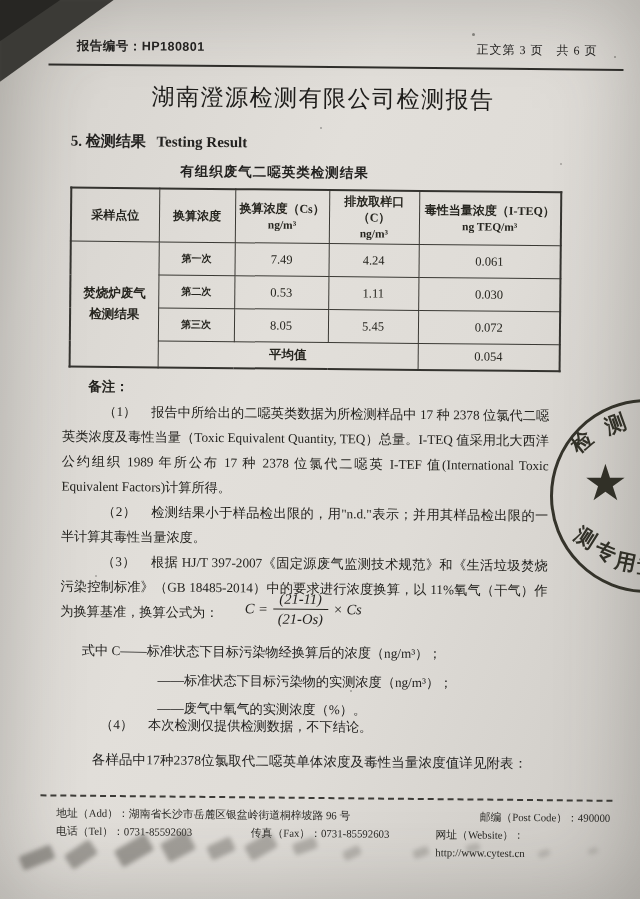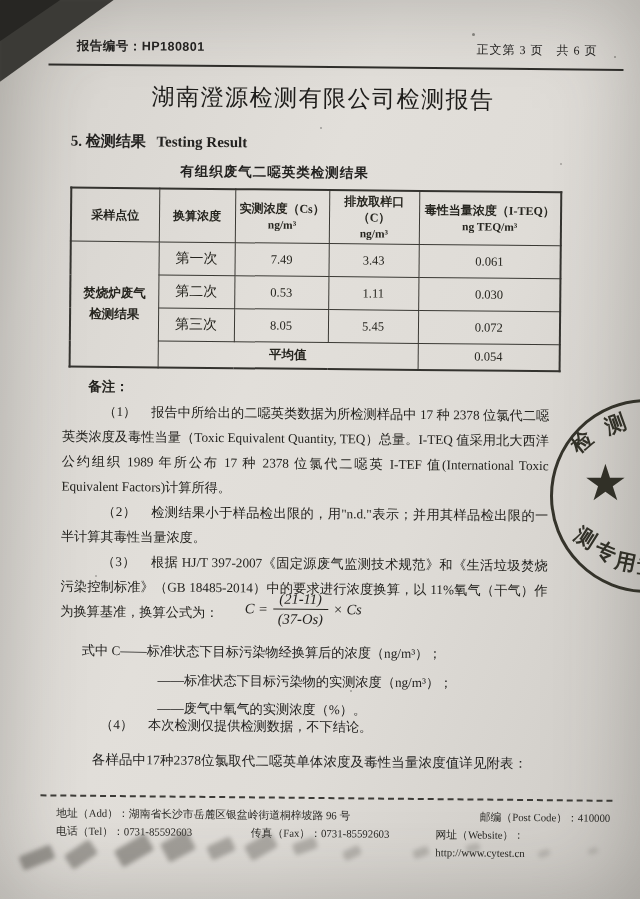--- a/index.html
+++ b/index.html
@@ -58,21 +58,21 @@
     border:2.2px solid #34332f;
   }
   table.results th,table.results td{
     border:1.4px solid #3a3934;text-align:center;vertical-align:middle;
     padding:2px 3px;
   }
   table.results th{font-weight:bold;line-height:16px;height:40px;font-size:12px;}
   .unit{font-weight:bold;font-size:11.5px;}
   tr.data-row{height:33px;}
   tr.avg-row{height:26px;}
-  .freq-cell{font-weight:400;font-size:14px;}
+  .freq-cell{font-weight:700;font-size:10px;}
   .val-cell{font-size:12.5px;}
   .sampling-cell{font-weight:600;font-size:12.5px;line-height:21px;}
   .avg-label-cell{font-weight:bold;font-size:12.5px;}
 
   
   .notes{
     position:absolute;top:376px;left:62px;width:487px;
     font-size:13.2px;line-height:25px;text-align:justify;color:#24231f;
   }
   .notes-heading{font-weight:bold;margin-left:26px;font-size:13.5px;}
@@ -156,40 +156,40 @@
         <col style="width:76px">
         <col style="width:94px">
         <col style="width:90px">
         <col style="width:142px">
       </colgroup>
     <tbody>
         <tr>
       <th>采样点位</th>
       <th>换算浓度</th>
       <th>
-        <div>实测浓度（Cs）</div>
+        <div>换算浓度（Cs）</div>
         <div class="unit">ng/m³</div>
       </th>
       <th>
         <div>排放取样口（C）</div>
         <div class="unit">ng/m³</div>
       </th>
       <th>
         <div>毒性当量浓度（I-TEQ）</div>
         <div class="unit">ng TEQ/m³</div>
       </th>
     </tr>
     <tr class="data-row">
       <td rowspan="4" class="sampling-cell">
         <div>焚烧炉废气</div>
         <div>检测结果</div>
       </td>
       <td class="freq-cell">第一次</td>
       <td class="val-cell">7.49</td>
-      <td class="val-cell">3.43</td>
+      <td class="val-cell">4.24</td>
       <td class="val-cell">0.061</td>
     </tr>
     <tr class="data-row">
       <td class="freq-cell">第二次</td>
       <td class="val-cell">0.53</td>
       <td class="val-cell">1.11</td>
       <td class="val-cell">0.030</td>
     </tr>
     <tr class="data-row">
       <td class="freq-cell">第三次</td>
@@ -208,21 +208,21 @@
     <div class="notes-heading">备注：</div>
     <p class="note-para"><span class="note-label">（1）</span><span>报告中所给出的二噁英类数据为所检测样品中 17 种 2378 位氯代二噁英类浓度及毒性当量（Toxic Equivalent Quantity, TEQ）总量。I-TEQ 值采用北大西洋公约组织 1989 年所公布 17 种 2378 位氯代二噁英 I-TEF 值(International Toxic Equivalent Factors)计算所得。</span></p>
     <p class="note-para"><span class="note-label">（2）</span><span>检测结果小于样品检出限的，用"n.d."表示；并用其样品检出限的一半计算其毒性当量浓度。</span></p>
     <p class="note-para"><span class="note-label">（3）</span><span>根据 HJ/T 397-2007《固定源废气监测技术规范》和《生活垃圾焚烧污染控制标准》（GB 18485-2014）中的要求进行浓度换算，以 11%氧气（干气）作为换算基准，换算公式为：</span></p>
   </div>
 
   <div class="formula">
     <span>C =</span>
     <span class="frac">
       <span class="num">(21-11)</span>
-      <span class="den">(37-Os)</span>
+      <span class="den">(21-Os)</span>
     </span>
     <span>× Cs</span>
   </div>
 
   <div class="where-block">
     <div>式中 C——标准状态下目标污染物经换算后的浓度（ng/m³）；</div>
     <div class="where-indent">——标准状态下目标污染物的实测浓度（ng/m³）；</div>
     <div class="where-indent">——废气中氧气的实测浓度（%）。</div>
   </div>
 
@@ -230,21 +230,21 @@
     <p><span class="note-label">（4）</span><span>本次检测仅提供检测数据，不下结论。</span></p>
   </div>
 
   <div class="closing">
     <p>各样品中17种2378位氯取代二噁英单体浓度及毒性当量浓度值详见附表：</p>
   </div>
 
   <div class="footer">
     <div class="footer-row">
       <span><span>地址（Add）：</span><span>湖南省长沙市岳麓区银盆岭街道桐梓坡路 96 号</span></span>
-      <span class="right"><span>邮编（Post Code）：</span><span>410000</span></span>
+      <span class="right"><span>邮编（Post Code）：</span><span>490000</span></span>
     </div>
     <div class="footer-row">
       <span class="f-tel"><span>电话（Tel）：</span><span>0731-85592603</span></span>
       <span class="f-fax"><span>传真（Fax）：</span><span>0731-85592603</span></span>
       <span class="f-web"><span>网址（Website）：</span><span>http://www.cytest.cn</span></span>
     </div>
   </div>
 
 </div>
 

